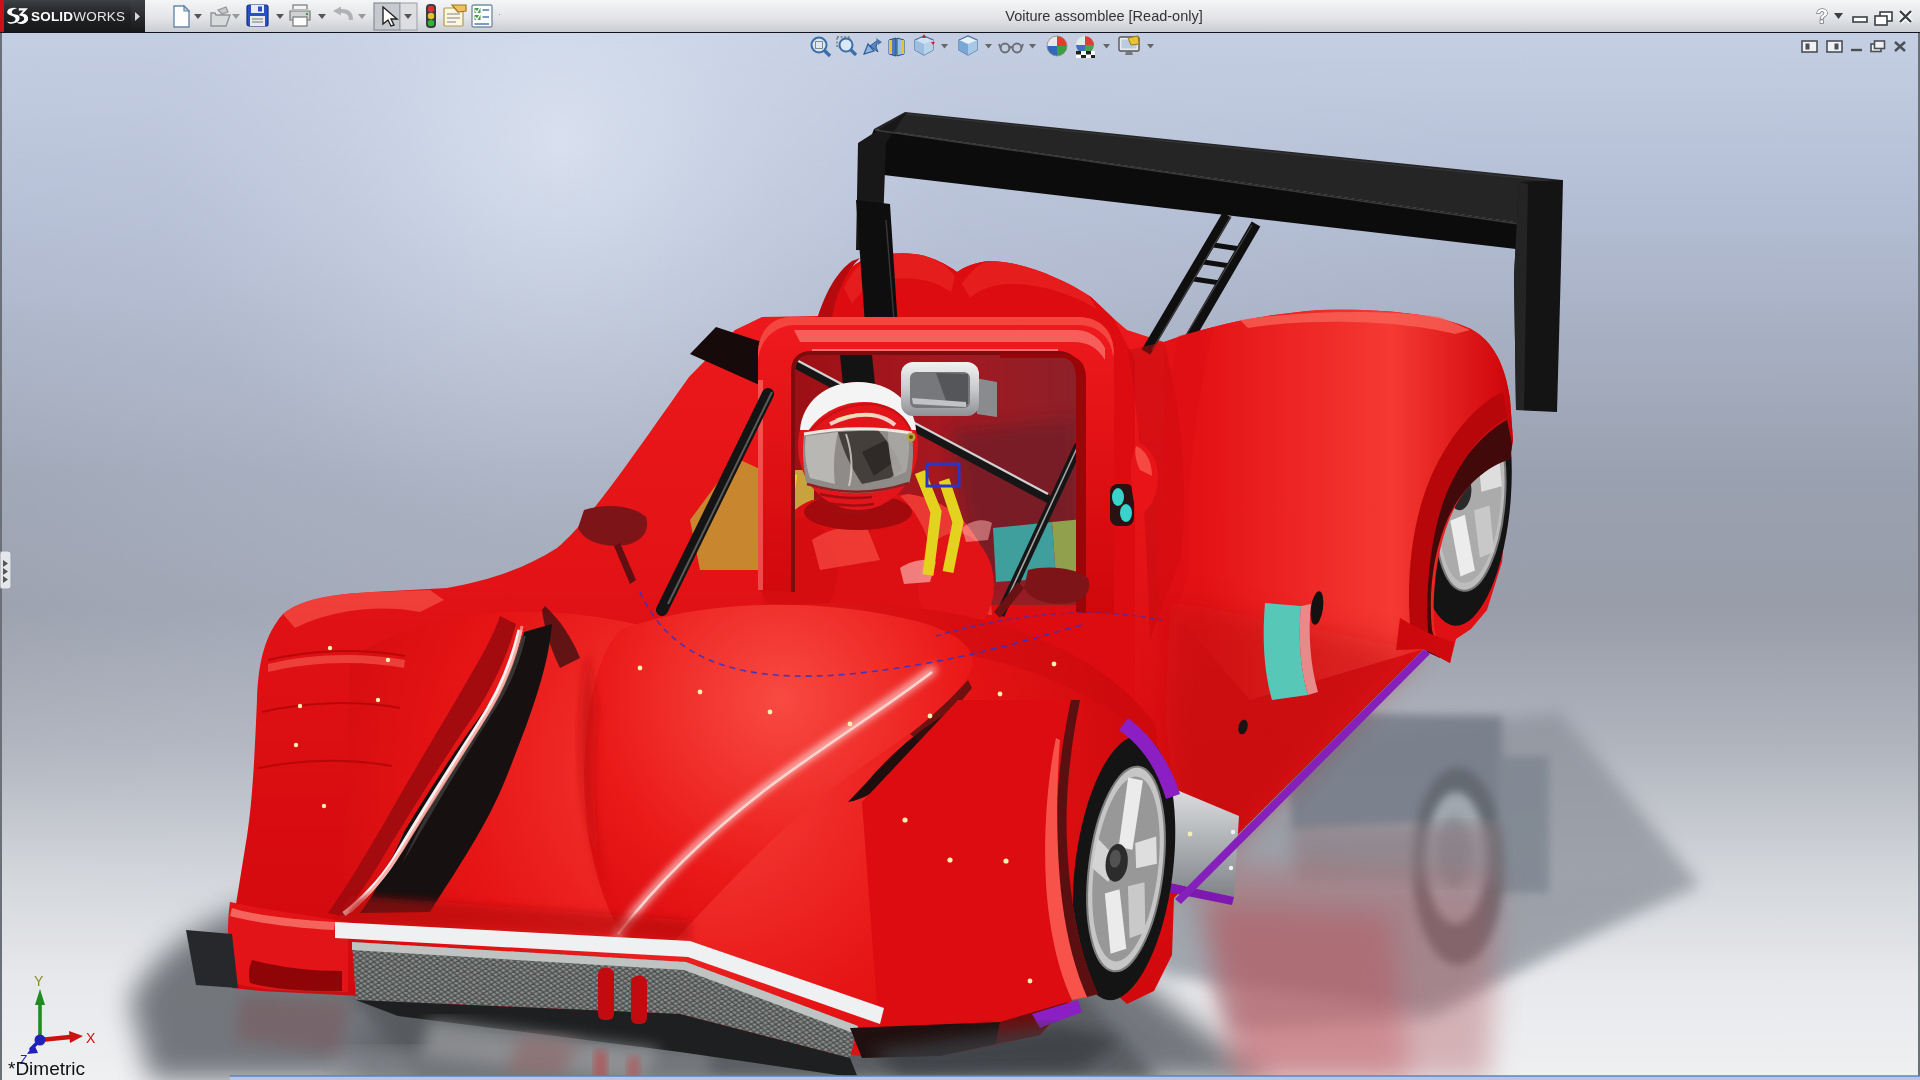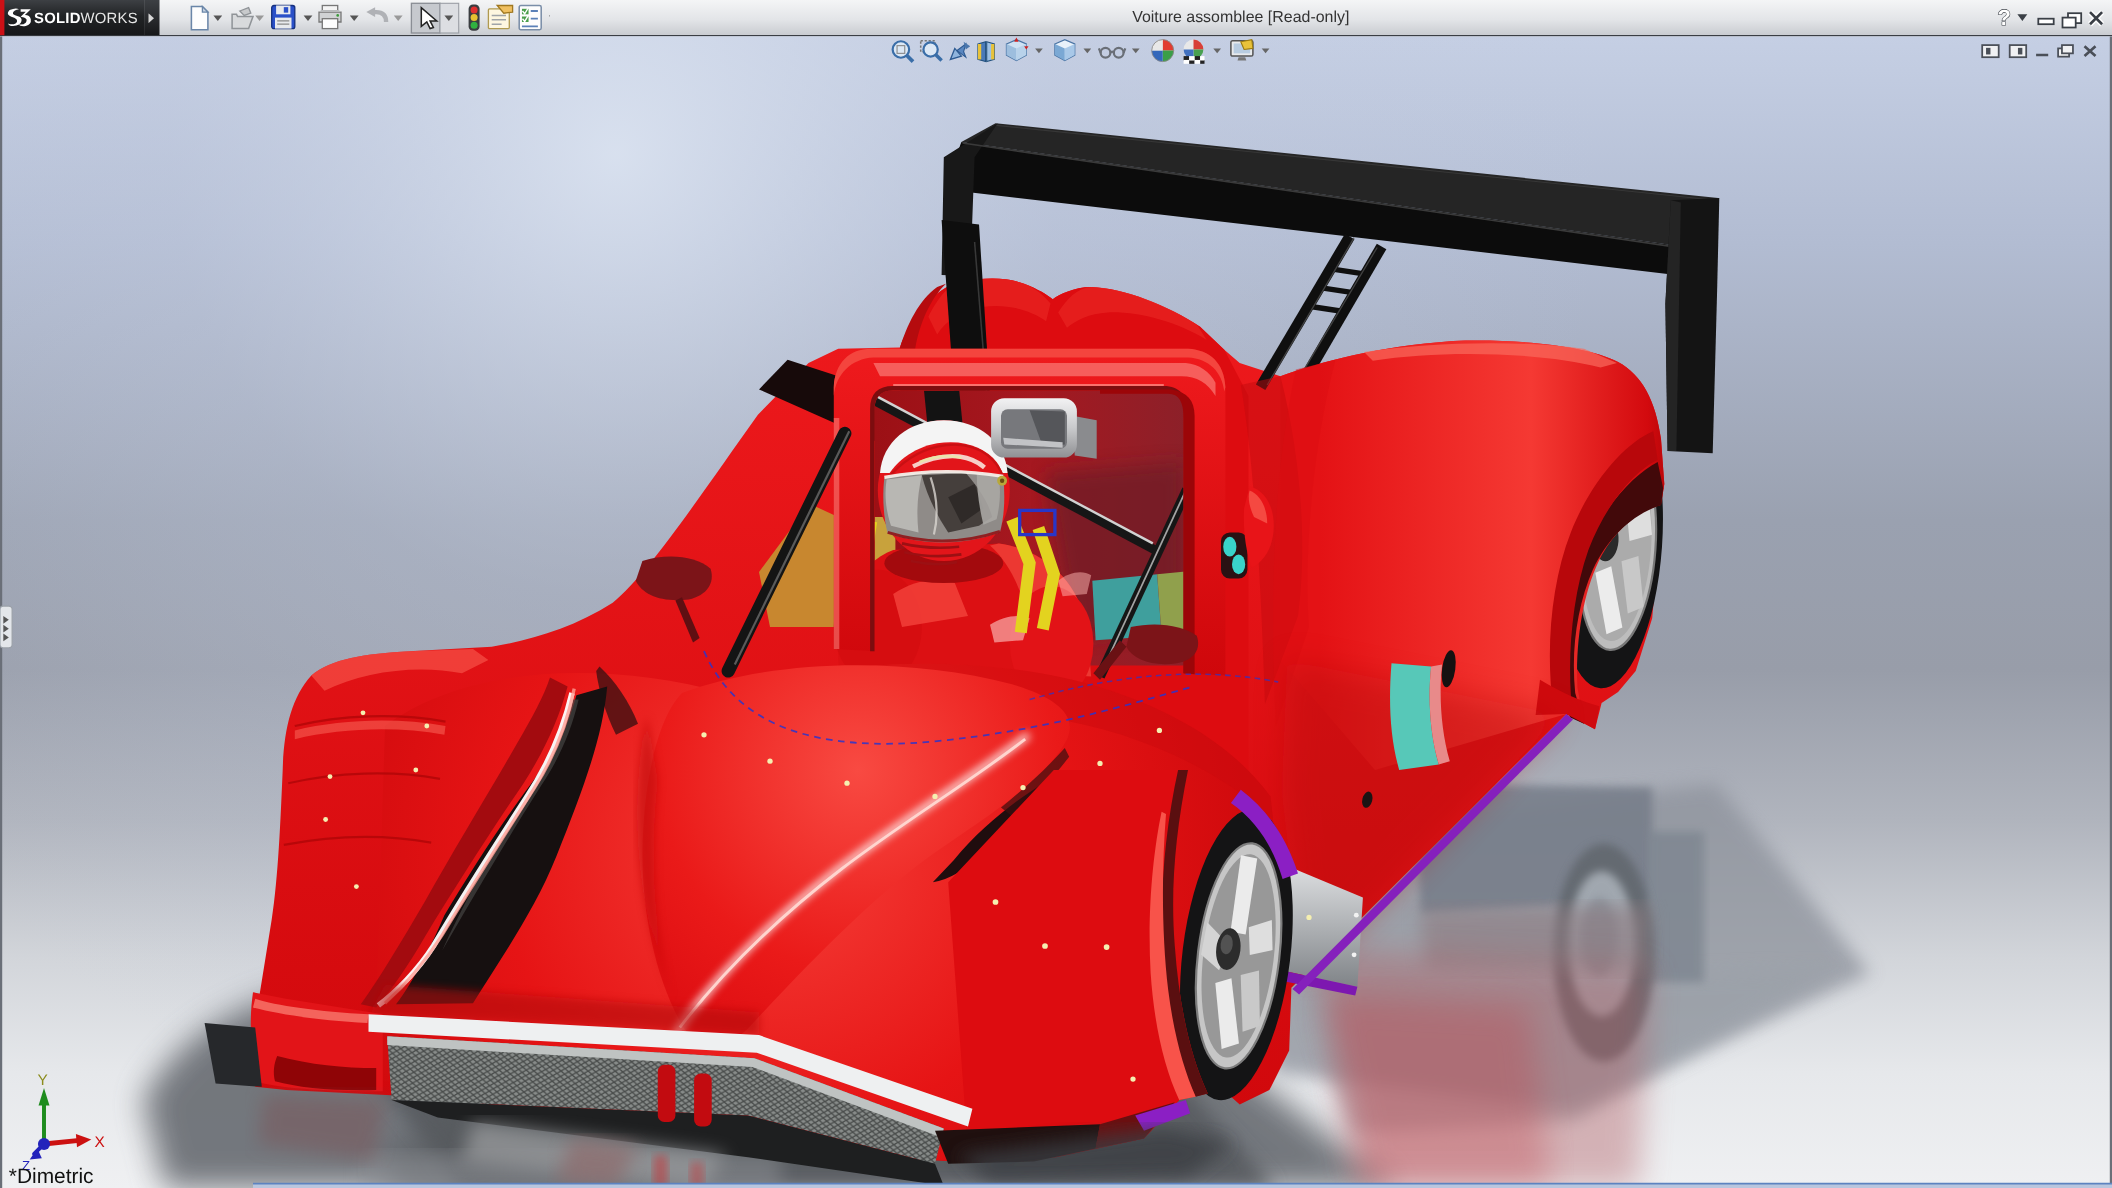--- a/index.html
+++ b/index.html
@@ -2,21 +2,21 @@
 <html><head>
 <meta charset="utf-8">
 <style>
   html,body{margin:0;padding:0;width:1920px;height:1080px;overflow:hidden;font-family:"Liberation Sans",sans-serif;background:#eceef1;}
   #titlebar{position:absolute;left:0;top:0;width:1920px;height:33px;background:linear-gradient(#f4f5f6,#e3e5e8 55%,#c9ccd1);border-bottom:1px solid #11141c;box-sizing:border-box;}
   #logo{position:absolute;left:0;top:0;width:131px;height:32px;background:linear-gradient(#3d4044,#212325 45%,#17181a);}
   #redstripe{position:absolute;left:0;top:0;width:4px;height:32px;background:#cc1016;}
   #logotxt{position:absolute;left:31px;top:9px;color:#fff;font-size:13.5px;font-weight:bold;letter-spacing:.2px;}
   #logotxt span{font-weight:normal;color:#e8e8e8;}
   #logotab{position:absolute;left:131px;top:0;width:14px;height:32px;background:linear-gradient(#3d4044,#17181a);}
-  #title{position:absolute;left:1128px;top:8px;transform:translateX(-50%);font-size:14.5px;color:#333;white-space:nowrap;}
+  #title{position:absolute;left:1104px;top:8px;transform:translateX(-50%);font-size:14.5px;color:#333;white-space:nowrap;}
   #vp{position:absolute;left:0;top:33px;}
 </style>
 </head>
 <body>
 <div id="titlebar">
   <div id="logo"></div>
   <div id="redstripe"></div>
   <svg style="position:absolute;left:6px;top:6px" width="24" height="20" viewBox="0 0 30 26">
     <path d="M3 4 Q10 1 14 3 Q8 4 7 7 Q6 10 12 11 Q18 12 17 17 Q16 22 7 23 Q2 23 1 20 Q6 22 10 20 Q13 18 11 15 Q9 13 5 12 Q0 10 1 7 Q2 5 3 4Z" fill="#fff"></path>
     <path d="M16 3 L28 3 L21 10 Q27 10 28 15 Q29 21 22 23 Q16 24 13 21 Q19 22 22 19 Q25 15 20 13 L16 12 L22 6 L16 6Z" fill="#fff"></path>

